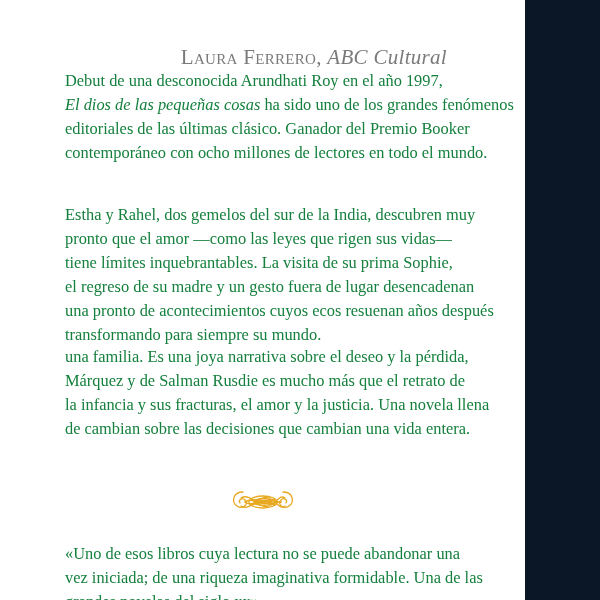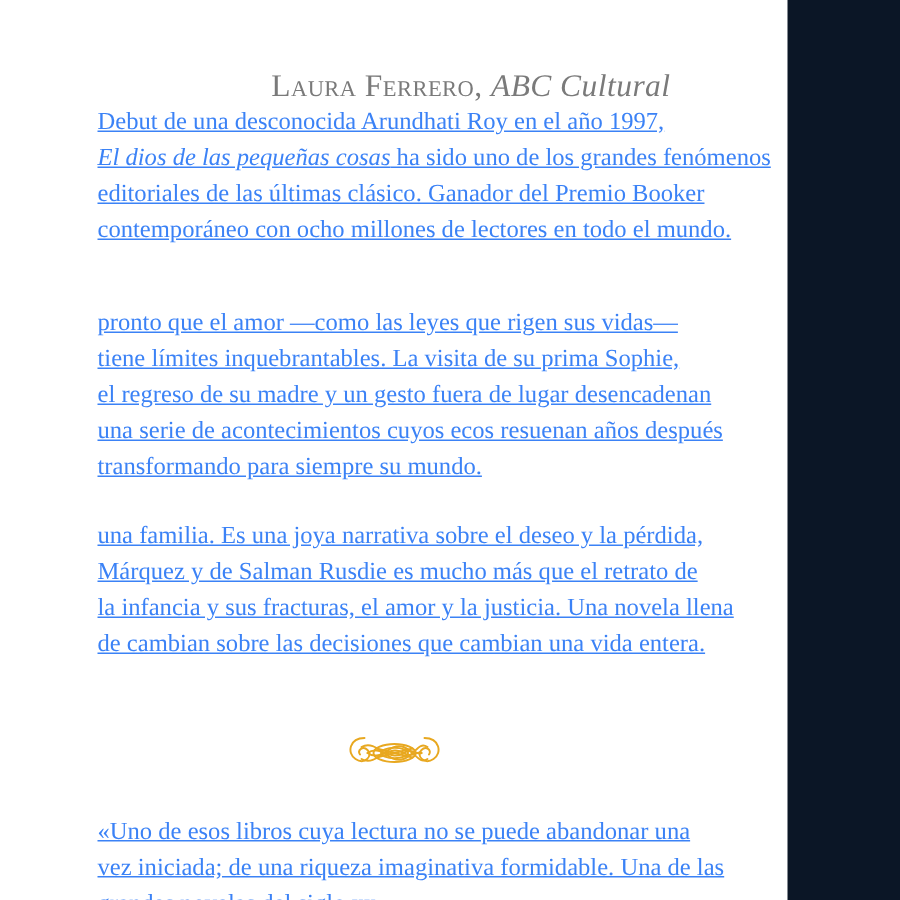--- a/index.html
+++ b/index.html
@@ -18,21 +18,21 @@
   }
   .attribution {
     position: absolute; top: 0px; right: 78px;
     font-size: 21px; color: #7a7a7a; letter-spacing: 0.3px;
     line-height: 26px; white-space: nowrap; margin-top: 44px;
   }
   .attribution .name { font-variant: small-caps; }
   .attribution .source { font-style: italic; }
   .body-text {
     position: absolute; left: 65px; width: 460px;
-    font-size: 16.4px; line-height: 24px; color: #3b82f6; text-decoration: underline;
+    font-size: 16.4px; line-height: 24px; color: #15803d;
   }
   .body-text p { margin: 0; white-space: nowrap; }
   .body-text .line { display: block; }
   .it { font-style: italic; margin-top: 44px; }
   #p1 { top: 69px; }
   #p2 { top: 203px; }
   #p3 { top: 345px; }
   #quote { top: 542px; }
   .ornament {
     position: absolute; left: 229px; top: 484px; width: 68px; height: 34px;
@@ -52,24 +52,25 @@
     <p>
       <span class="line">Debut de una desconocida Arundhati Roy en el año 1997,</span>
       <span class="line"><span class="it">El dios de las pequeñas cosas</span><span> ha sido uno de los grandes fenómenos</span></span>
       <span class="line">editoriales de las últimas clásico. Ganador del Premio Booker</span>
       <span class="line">contemporáneo con ocho millones de lectores en todo el mundo.</span>
     </p>
   </div>
 
   <div class="body-text" id="p2">
     <p>
+      <span class="line">Estha y Rahel, dos gemelos del sur de la India, descubren muy</span>
       <span class="line">pronto que el amor —como las leyes que rigen sus vidas—</span>
       <span class="line">tiene límites inquebrantables. La visita de su prima Sophie,</span>
       <span class="line">el regreso de su madre y un gesto fuera de lugar desencadenan</span>
-      <span class="line">una serie de acontecimientos cuyos ecos resuenan años después</span>
+      <span class="line">una pronto de acontecimientos cuyos ecos resuenan años después</span>
       <span class="line">transformando para siempre su mundo.</span>
     </p>
   </div>
 
   <div class="body-text" id="p3">
     <p>
       <span class="line">una familia. Es una joya narrativa sobre el deseo y la pérdida,</span>
       <span class="line">Márquez y de Salman Rusdie es mucho más que el retrato de</span>
       <span class="line">la infancia y sus fracturas, el amor y la justicia. Una novela llena</span>
       <span class="line">de cambian sobre las decisiones que cambian una vida entera.</span>

